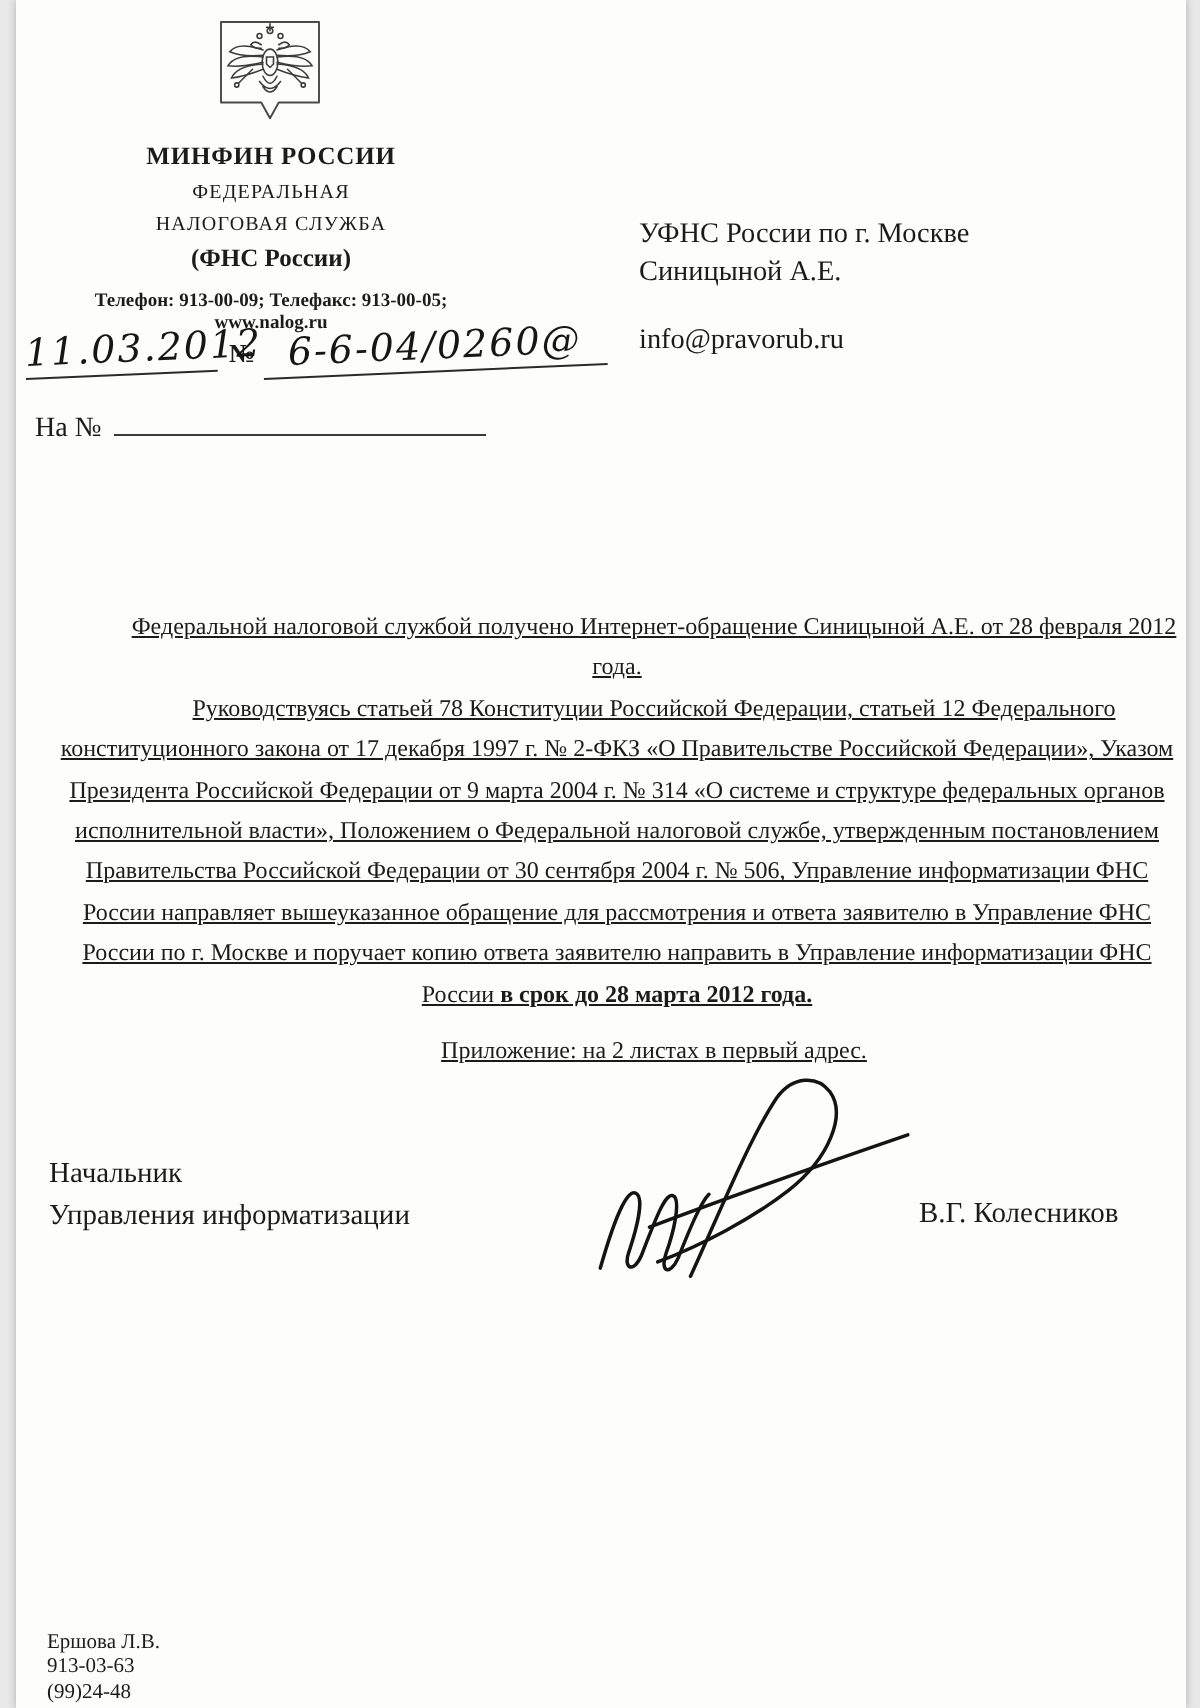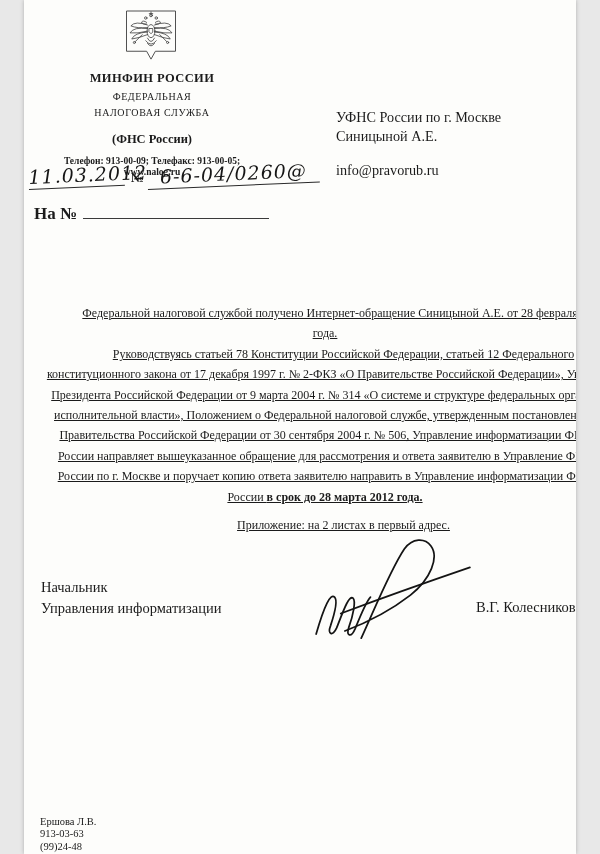--- a/index.html
+++ b/index.html
@@ -1,26 +1,25 @@
 <!DOCTYPE html>
 <html><head>
 <meta charset="utf-8">
 <style>
   html, body { margin: 0; padding: 0; background: #e8e8e8; }
   .page {
     position: relative;
-    width: 512px;
+    width: 585px;
     height: 854px;
     margin: 0 auto;
     background: #fdfdfb;
     color: #1b1b1b;
     font-family: "Liberation Serif", serif;
     overflow: hidden;
     box-shadow: 0 0 4px rgba(0,0,0,.25);
-    padding-left: 40px;
   }
 
   
   .emblem {
     position: absolute;
     left: 99px; top: 7px;
     width: 56px; height: 57px;
   }
   .org-block {
     position: absolute;
@@ -31,21 +30,21 @@
   .org-ministry {
     font-size: 12.5px; font-weight: bold; letter-spacing: .4px;
     margin-bottom: 3px;
   }
   .org-service {
     font-size: 10px; font-weight: normal; letter-spacing: .6px;
     line-height: 15.5px;
   }
   .org-short {
     font-size: 12.5px; font-weight: bold;
-    margin-top: 12px; margin-bottom: 9px;
+    margin-top: 2px; margin-bottom: 9px;
   }
   .org-addr {
     font-size: 9.5px; font-weight: bold; line-height: 11.3px;
   }
 
   
   .hw-row {
     position: absolute;
     left: 5px; top: 166px;
     width: 300px;
@@ -72,21 +71,21 @@
     margin: 0 4px 0 6px;
     vertical-align: 2px;
   }
 
   
   .ref-row {
     position: absolute;
     left: 10px; top: 204px;
     white-space: nowrap;
   }
-  .ref-label { font-size: 17px; font-weight: bold; }
+  .ref-label { font-size: 14px; font-weight: normal; }
   .ref-line {
     display: inline-block;
     width: 186px; height: 13px;
     margin-left: 6px;
     border-bottom: 1.2px solid #3a3a3a;
   }
 
   
   .recipient { position: absolute; left: 312px; font-size: 14.2px; }
   .recipient-org   { top: 76px; margin-top: 33px; }

